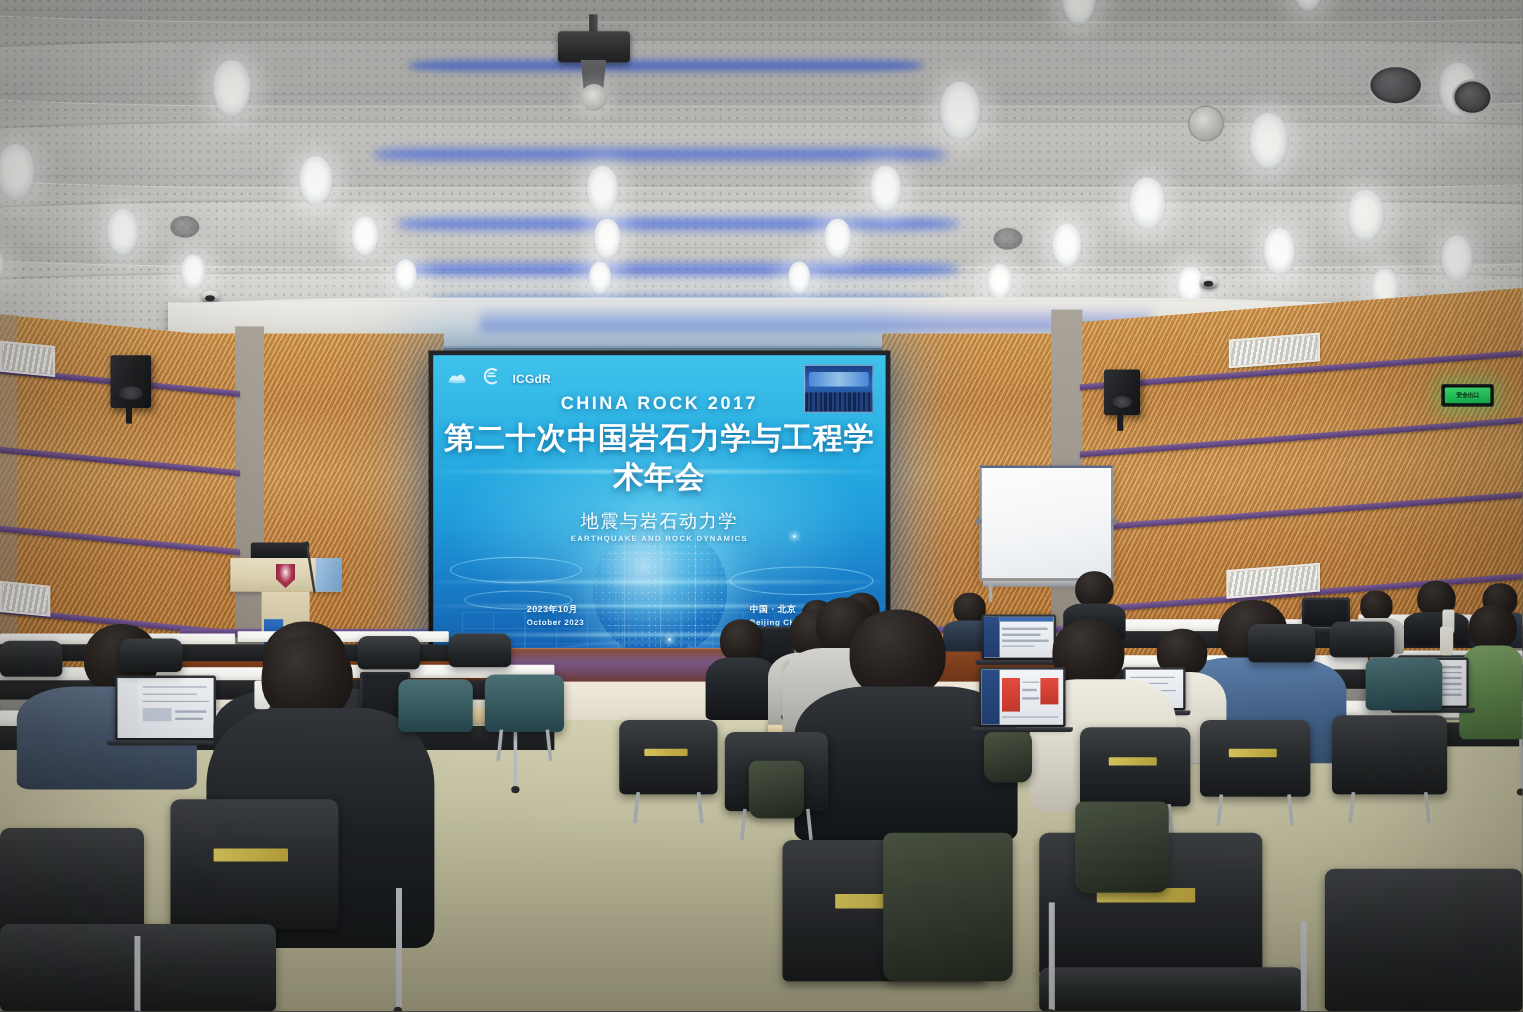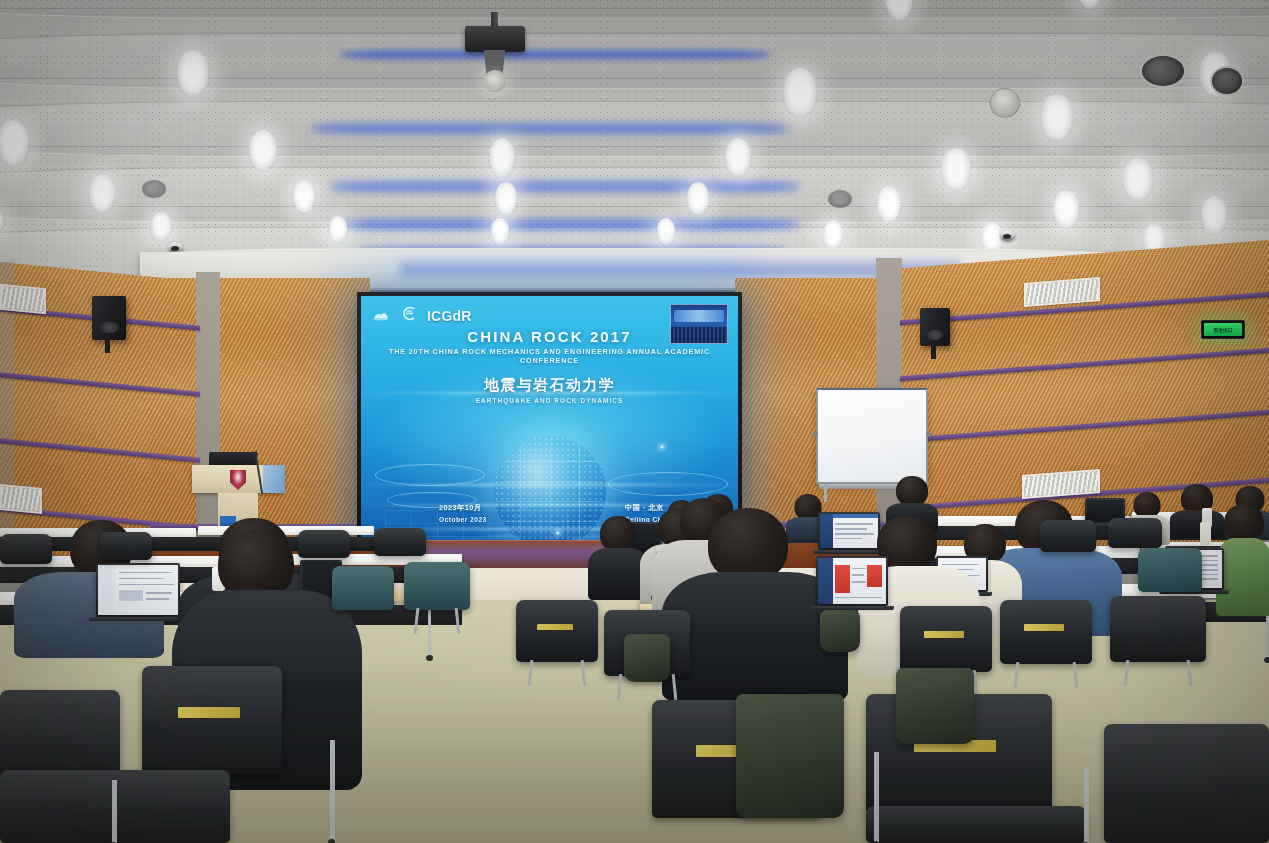--- a/index.html
+++ b/index.html
@@ -150,41 +150,41 @@
   .grid-floor { position:absolute; left:50%; bottom:-2px; transform:translateX(-50%);
       width:330px; height:42px;
       background:
         repeating-linear-gradient(90deg, rgba(190,248,255,.15) 0 1px, transparent 1px 26px),
         repeating-linear-gradient(180deg, rgba(190,248,255,.12) 0 1px, transparent 1px 13px);
       opacity:.7; }
 
   .slide-logos { position:absolute; left:11px; top:10px; display:flex;
       align-items:center; gap:11px; }
   .lg { opacity:.95; }
-  .lg-txt { font-size:14px; font-weight:bold; color:#eaf9ff; letter-spacing:.2px;
+  .lg-txt { font-size:10px; font-weight:bold; color:#eaf9ff; letter-spacing:.2px;
       text-shadow:0 1px 2px rgba(0,40,80,.5); }
   .slide-inset { position:absolute; right:10px; top:8px; width:58px; height:40px;
       border:1px solid rgba(225,250,255,.55); overflow:hidden;
       background:linear-gradient(180deg,#1d3f86 0%,#2b62b4 42%,#123a74 100%); }
   .slide-inset .ins-head { position:absolute; left:6%; top:14%; width:88%; height:30%;
       background:linear-gradient(90deg,#4f8fe0,#a8d6f5,#4f8fe0); opacity:.85;
       border-radius:2px; }
   .slide-inset .ins-crowd { position:absolute; left:0; bottom:0; width:100%; height:42%;
       background:
         repeating-linear-gradient(90deg, #0e2350 0 2px, #25417c 2px 4px);
       opacity:.95; }
 
   .slide-text { position:absolute; left:0; top:0; width:100%; text-align:center; }
   .t-en-top { margin-top:32px; font-size:15px; font-weight:bold; letter-spacing:2.1px;
       color:#f4fdff; text-shadow:0 1px 5px rgba(0,60,110,.55); }
   .t-cn-main { margin-top:3px; font-size:25px; font-weight:bold; letter-spacing:.6px;
       color:#ffffff; text-shadow:0 2px 6px rgba(0,55,105,.62); }
   .t-en-sub { margin-top:2px; font-size:7.2px; font-weight:bold; letter-spacing:.85px;
       color:#dff6ff; text-shadow:0 1px 3px rgba(0,60,110,.5); }
-  .t-cn-theme { margin-top:11px; font-size:15px; font-weight:bold; letter-spacing:1.4px;
+  .t-cn-theme { margin-top:11px; font-size:15px; font-weight:normal; letter-spacing:1.4px;
       color:#ffffff; text-shadow:0 2px 5px rgba(0,55,105,.6); }
   .t-en-theme { margin-top:2px; font-size:6.4px; font-weight:bold; letter-spacing:1.1px;
       color:#d9f4ff; text-shadow:0 1px 3px rgba(0,60,110,.5); }
 
   .slide-foot { position:absolute; bottom:47px; left:0; width:100%; }
   .foot-l { position:absolute; left:78px; text-align:left; }
   .foot-r { position:absolute; right:62px; text-align:left; }
   .foot-cn { font-size:7.4px; font-weight:bold; color:#f0fbff; letter-spacing:.4px;
       text-shadow:0 1px 3px rgba(0,50,95,.55); }
   .foot-en { margin-top:3px; font-size:6.6px; font-weight:bold; color:#e2f6ff;
@@ -474,21 +474,21 @@
         <span class="lg-txt">ICGdR</span>
       </div>
 
       <div class="slide-inset">
         <div class="ins-head"></div>
         <div class="ins-crowd"></div>
       </div>
 
       <div class="slide-text">
         <div class="t-en-top">CHINA ROCK 2017</div>
-        <div class="t-en-sub">THE 20TH CHINA ROCK MECHANICS AND ENGINEERING ANNUAL ACADEMIC CONFERENCE</div>
+        <div class="t-cn-main">第二十次中国岩石力学与工程学术年会</div>
         <div class="t-cn-theme">地震与岩石动力学</div>
         <div class="t-en-theme">EARTHQUAKE AND ROCK DYNAMICS</div>
       </div>
 
       <div class="slide-foot">
         <div class="foot-l">
           <div class="foot-cn">2023年10月</div>
           <div class="foot-en">October 2023</div>
         </div>
         <div class="foot-r">

